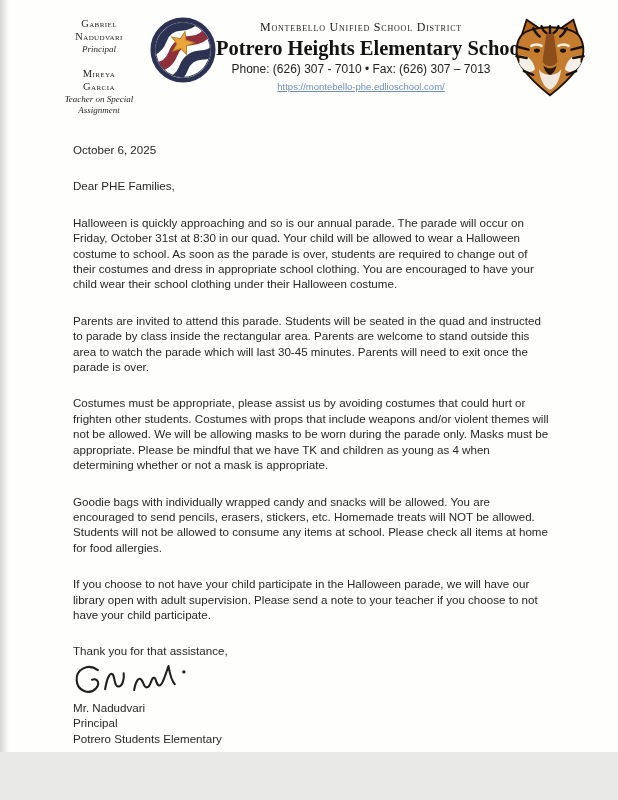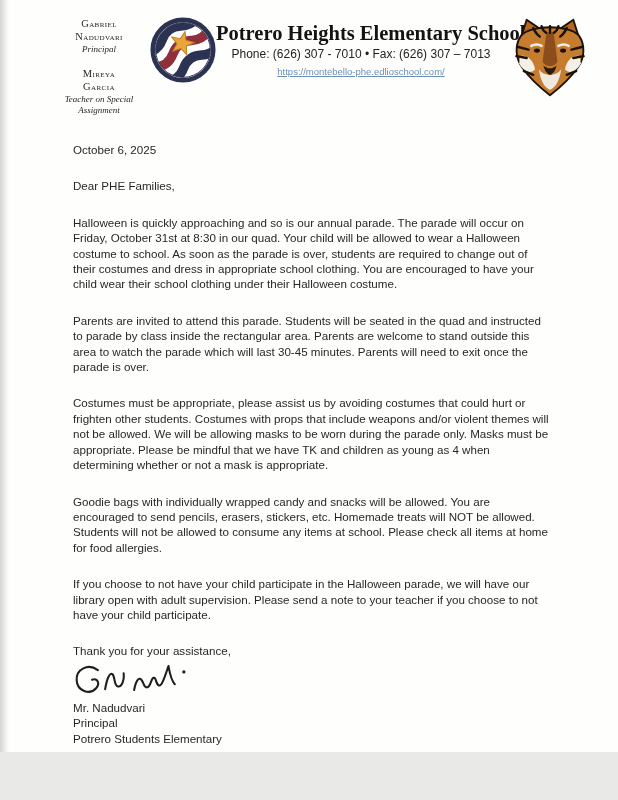--- a/index.html
+++ b/index.html
@@ -102,20 +102,21 @@
           <path d="M -24 13 Q -12 5 0 13 T 24 13 T 48 13 T 72 13 T 96 13" stroke="#2c3352" stroke-width="10" fill="none"></path>
           <path d="M -24 32 Q -12 24 0 32 T 24 32 T 48 32 T 72 32 T 96 32" stroke="#8e2f3b" stroke-width="10" fill="none"></path>
           <path d="M -24 51 Q -12 43 0 51 T 24 51 T 48 51 T 72 51 T 96 51" stroke="#2c3352" stroke-width="10" fill="none"></path>
         </g>
       </g>
       <path transform="rotate(14 34 28)" d="M34 15 L37.2 23.6 L46.4 24 L39.2 29.7 L41.6 38.5 L34 33.5 L26.4 38.5 L28.8 29.7 L21.6 24 L30.8 23.6 Z" fill="#eaa53d" stroke="#b97f22" stroke-width="1"></path>
       <circle cx="35" cy="35" r="29" fill="none" stroke="#2c3352" stroke-width="1"></circle>
     </svg>
 
     <div class="center-head">
+      <div class="district">Montebello Unified School District</div>
       <div class="school">Potrero Heights Elementary School</div>
       <div class="phone">Phone: (626) 307 - 7010 • Fax: (626) 307 – 7013</div>
       <a class="website" style="color:#6c8fb4">https://montebello-phe.edlioschool.com/</a>
     </div>
 
     <svg class="tiger" viewBox="0 0 90 92" aria-hidden="true">
       <g stroke="#1c1208" stroke-width="2" stroke-linejoin="round" stroke-linecap="round">
         <path d="M14 24 L20 5 L33 14 Z" fill="#b5691f"></path>
         <path d="M76 24 L70 5 L57 14 Z" fill="#b5691f"></path>
         <path d="M14 22 C24 10 66 10 76 22 C83 32 82 46 75 56 C68 66 58 76 45 86 C32 76 22 66 15 56 C8 46 7 32 14 22 Z" fill="#c67c2e"></path>
@@ -148,21 +149,21 @@
   <div class="letter-body">
     <div class="block first">October 6, 2025</div>
     <div class="block">Dear PHE Families,</div>
 
     <p class="block">Halloween is quickly approaching and so is our annual parade. The parade will occur on Friday, October 31st at 8:30 in our quad. Your child will be allowed to wear a Halloween costume to school. As soon as the parade is over, students are required to change out of their costumes and dress in appropriate school clothing. You are encouraged to have your child wear their school clothing under their Halloween costume.</p>
     <p class="block">Parents are invited to attend this parade. Students will be seated in the quad and instructed to parade by class inside the rectangular area. Parents are welcome to stand outside this area to watch the parade which will last 30-45 minutes. Parents will need to exit once the parade is over.</p>
     <p class="block">Costumes must be appropriate, please assist us by avoiding costumes that could hurt or frighten other students. Costumes with props that include weapons and/or violent themes will not be allowed. We will be allowing masks to be worn during the parade only. Masks must be appropriate. Please be mindful that we have TK and children as young as 4 when determining whether or not a mask is appropriate.</p>
     <p class="block">Goodie bags with individually wrapped candy and snacks will be allowed. You are encouraged to send pencils, erasers, stickers, etc. Homemade treats will NOT be allowed. Students will not be allowed to consume any items at school. Please check all items at home for food allergies.</p>
     <p class="block">If you choose to not have your child participate in the Halloween parade, we will have our library open with adult supervision. Please send a note to your teacher if you choose to not have your child participate.</p>
 
-    <div class="block">Thank you for your assistance,</div>
+    <div class="block">Thank you for that assistance,</div>
 
     <svg class="signature-svg" viewBox="0 0 140 42" aria-hidden="true">
       <g fill="none" stroke="#1e1e1e" stroke-width="2.3" stroke-linecap="round" stroke-linejoin="round">
         <path d="M29 9 C18 1 5 8 5.5 20 C6 32 20 37 27 29 C31.5 24 29 17.5 22.5 19.5"></path>
         <path d="M37 30 C39 18 42 11.5 45 13.5 C48 15.5 46.5 26 51 27 C55.5 28 58.5 19.5 57.5 12.5"></path>
         <path d="M69 31 C71 21 74 16.5 77 19.5 C80 22.5 79.5 29 83.5 28 C87.5 27 87.5 18.5 90.5 17.5 C93.5 16.5 93 25 96.5 26 C100 27 104 13 107 4.5 C108 10 109.5 20 114 24.5"></path>
       </g>
       <circle cx="124" cy="11" r="1.8" fill="#1e1e1e"></circle>
     </svg>
 

